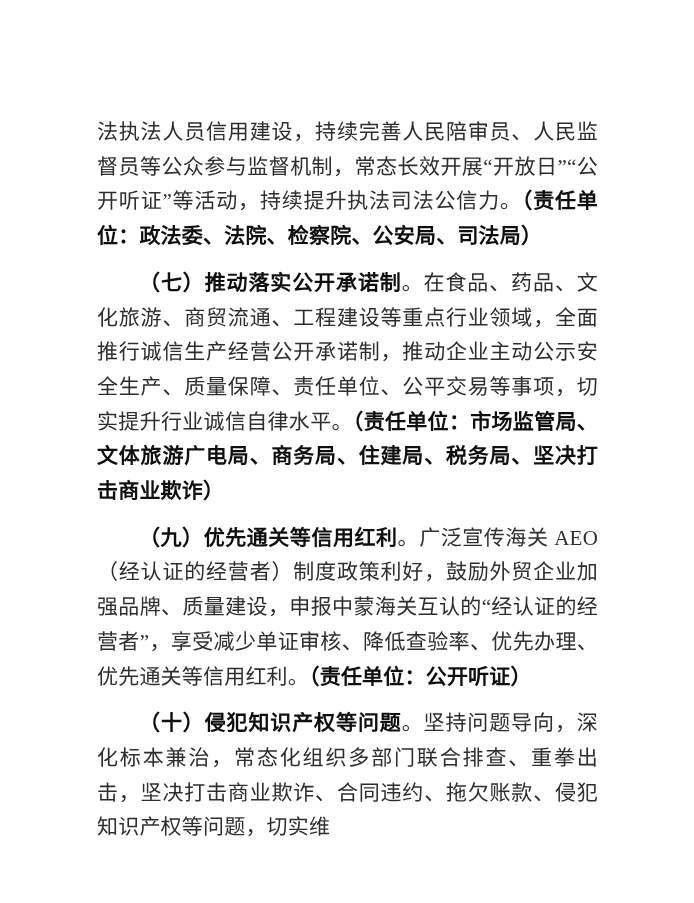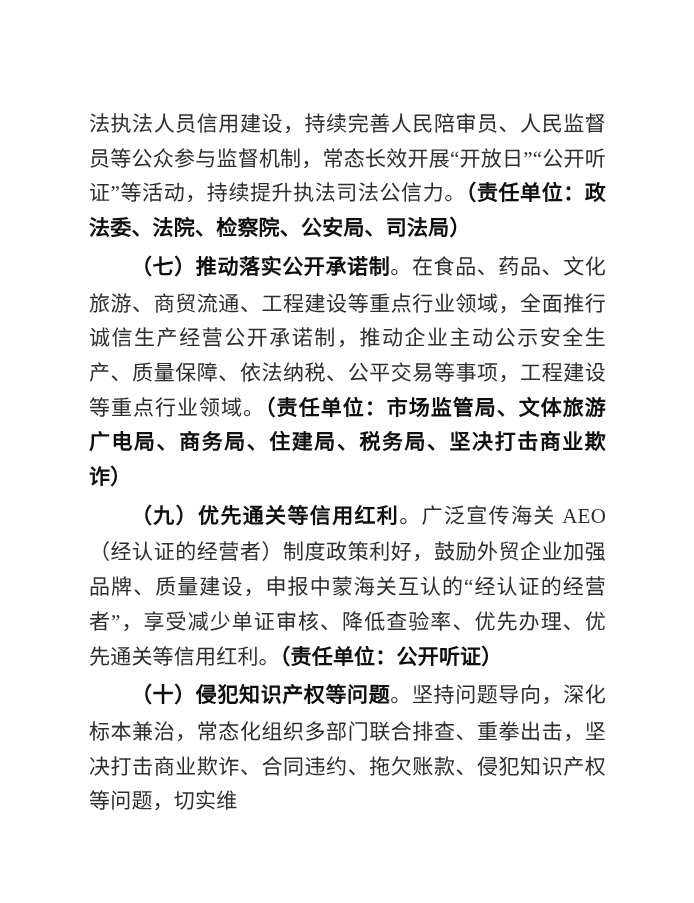--- a/index.html
+++ b/index.html
@@ -15,21 +15,21 @@
   .page{
     position:relative;
     width:694px;
     height:903px;
     box-sizing:border-box;
     background:var(--page-bg);
     padding:103px 84px 0 85px;
     overflow:hidden;
   }
   p.para{
-    margin:4px;
+    margin:12px;
     text-align:justify;
     text-justify:inter-ideograph;
     font-family:"Liberation Serif","DejaVu Serif",serif;
     font-size:21px;
     line-height:34.7px;
     color:var(--text-color);
     letter-spacing:0.2px;
     word-break:break-all;
   }
   p.para.indent{
@@ -37,28 +37,28 @@
   }
   .seg-regular{
     font-weight:400;
   }
   .seg-bold-sans{
     font-family:"Liberation Sans","DejaVu Sans",sans-serif;
     font-weight:700;
     color:var(--bold-color);
   }
   .seg-bold-lead{
-    font-family:Liberation Mono, monospace;
+    font-family:Liberation Sans, sans-serif;
     font-weight:700;
     color:var(--bold-color);
   }
 </style>
 </head>
 <body>
 
 <div class="page">
   <div>
       <p class="para"><span class="seg-regular">法执法人员信用建设，持续完善人民陪审员、人民监督员等公众参与监督机制，常态长效开展“开放日”“公开听证”等活动，持续提升执法司法公信力。</span><span class="seg-bold-sans">（责任单位：政法委、法院、检察院、公安局、司法局）</span></p>
-      <p class="para indent"><span class="seg-bold-lead">（七）推动落实公开承诺制</span><span class="seg-regular">。在食品、药品、文化旅游、商贸流通、工程建设等重点行业领域，全面推行诚信生产经营公开承诺制，推动企业主动公示安全生产、质量保障、依法纳税、公平交易等事项，工程建设等重点行业领域。</span><span class="seg-bold-sans">（责任单位：市场监管局、文体旅游广电局、商务局、住建局、税务局、坚决打击商业欺诈）</span></p>
+      <p class="para indent"><span class="seg-bold-lead">（七）推动落实公开承诺制</span><span class="seg-regular">。在食品、药品、文化旅游、商贸流通、工程建设等重点行业领域，全面推行诚信生产经营公开承诺制，推动企业主动公示安全生产、质量保障、责任单位、公平交易等事项，切实提升行业诚信自律水平。</span><span class="seg-bold-sans">（责任单位：市场监管局、文体旅游广电局、商务局、住建局、税务局、坚决打击商业欺诈）</span></p>
       <p class="para indent"><span class="seg-bold-lead">（九）优先通关等信用红利</span><span class="seg-regular">。广泛宣传海关 AEO（经认证的经营者）制度政策利好，鼓励外贸企业加强品牌、质量建设，申报中蒙海关互认的“经认证的经营者”，享受减少单证审核、降低查验率、优先办理、优先通关等信用红利。</span><span class="seg-bold-sans">（责任单位：公开听证）</span></p>
       <p class="para indent"><span class="seg-bold-lead">（十）侵犯知识产权等问题</span><span class="seg-regular">。坚持问题导向，深化标本兼治，常态化组织多部门联合排查、重拳出击，坚决打击商业欺诈、合同违约、拖欠账款、侵犯知识产权等问题，切实维</span></p>
     </div>
 </div>
 
 </body></html>

